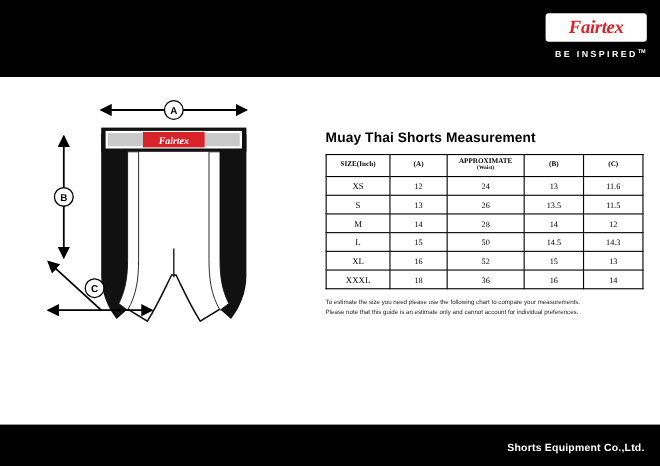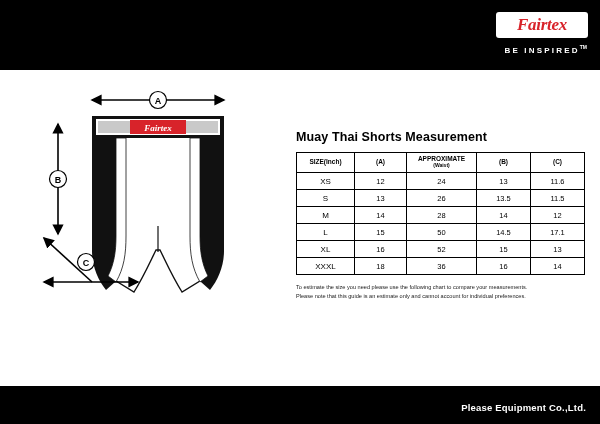--- a/index.html
+++ b/index.html
@@ -83,21 +83,21 @@
     top: 86px;
     width: 260px;
     height: 240px;
   }
   .diagram svg { display: block; }
 
   
   .content {
     position: absolute;
     left: 296px;
-    top: 130px;
+    top: 118px;
     width: 290px;
   }
   .title {
     font-size: 12.5px;
     font-weight: bold;
     color: #000000;
     margin: 0 0 8px 0;
     letter-spacing: .1px;
   }
   table.sizes {
@@ -105,20 +105,21 @@
     width: 288px;
     table-layout: fixed;
   }
   table.sizes th, table.sizes td {
     border: 1px solid #000000;
     text-align: center;
     font-size: 7.5px;
     color: #000000;
     height: 16px;
     padding: 0;
+    font-family: Liberation Serif, serif;
   }
   table.sizes th {
     font-weight: bold;
     font-size: 6.5px;
     height: 19px;
     line-height: 1.05;
   }
   table.sizes th .sub {
     display: block;
     font-size: 5px;
@@ -247,21 +248,21 @@
           <td>14</td>
           <td>28</td>
           <td>14</td>
           <td>12</td>
         </tr>
         <tr>
           <td class="sz">L</td>
           <td>15</td>
           <td>50</td>
           <td>14.5</td>
-          <td>17.1</td>
+          <td>14.3</td>
         </tr>
         <tr>
           <td class="sz">XL</td>
           <td>16</td>
           <td>52</td>
           <td>15</td>
           <td>13</td>
         </tr>
         <tr>
           <td class="sz">XXXL</td>
@@ -273,15 +274,15 @@
       </tbody>
     </table>
 
     <div class="note">
       <div>To estimate the size you need please use the following chart to compare your measurements.</div>
       <div>Please note that this guide is an estimate only and cannot account for individual preferences.</div>
     </div>
   </div>
 
   <div class="band-bottom"></div>
-  <div class="footer-text">Please Equipment Co.,Ltd.</div>
+  <div class="footer-text">Shorts Equipment Co.,Ltd.</div>
 
 </div>
 
 </body></html>

